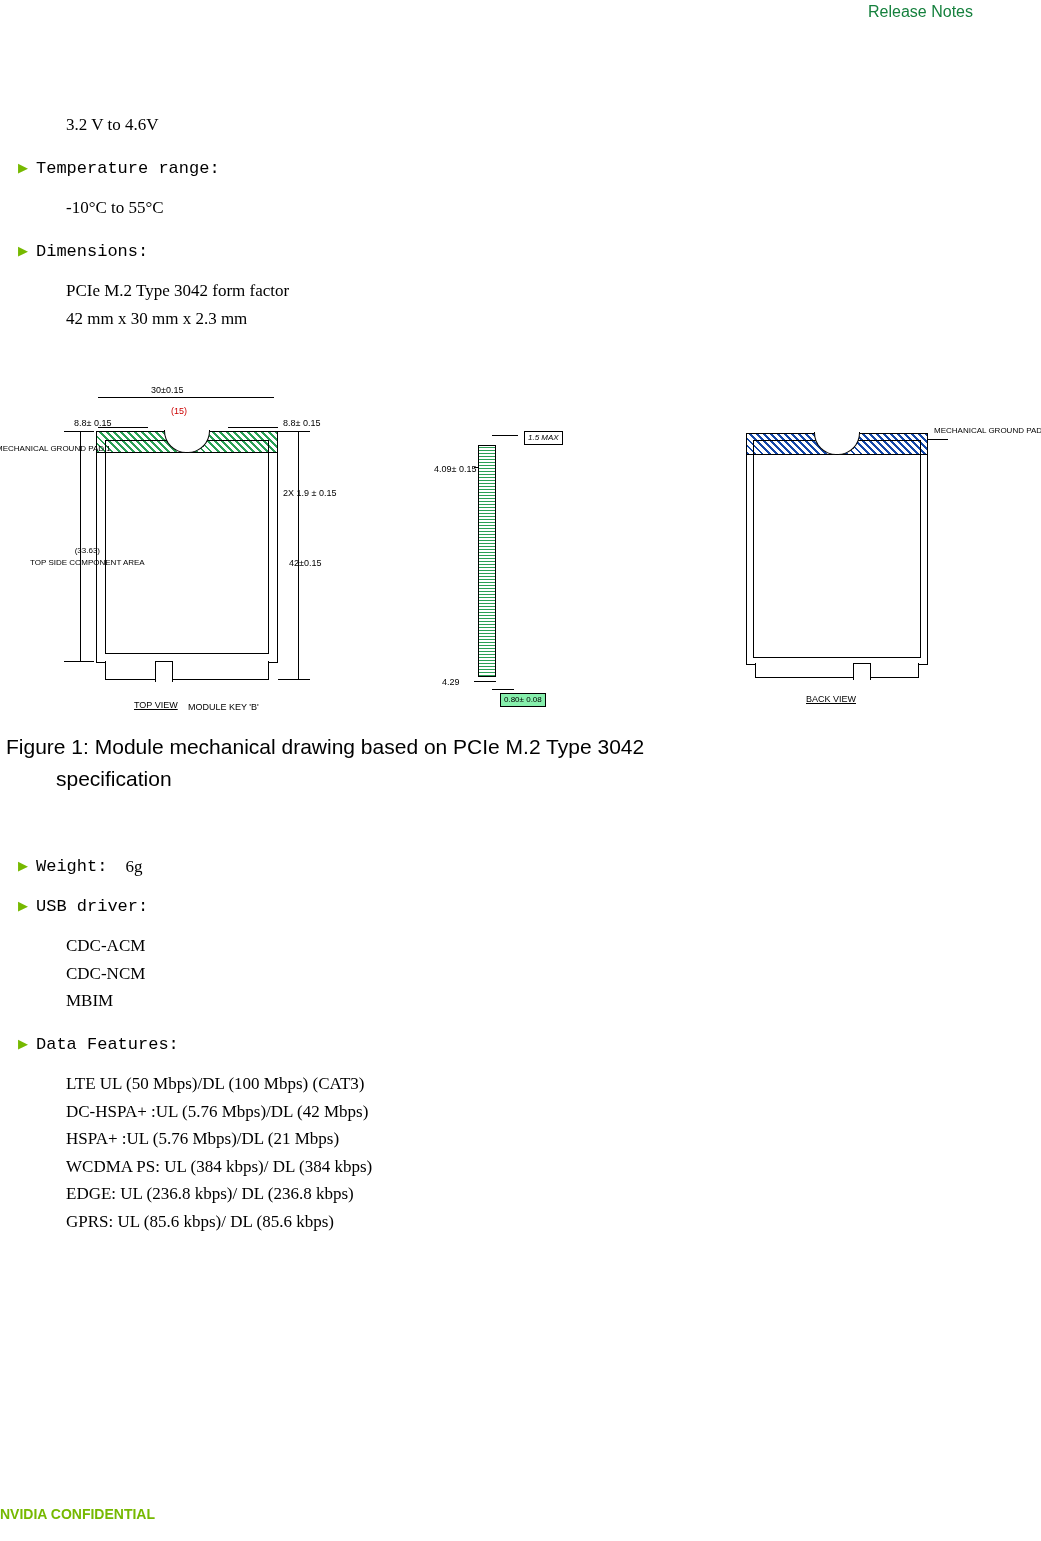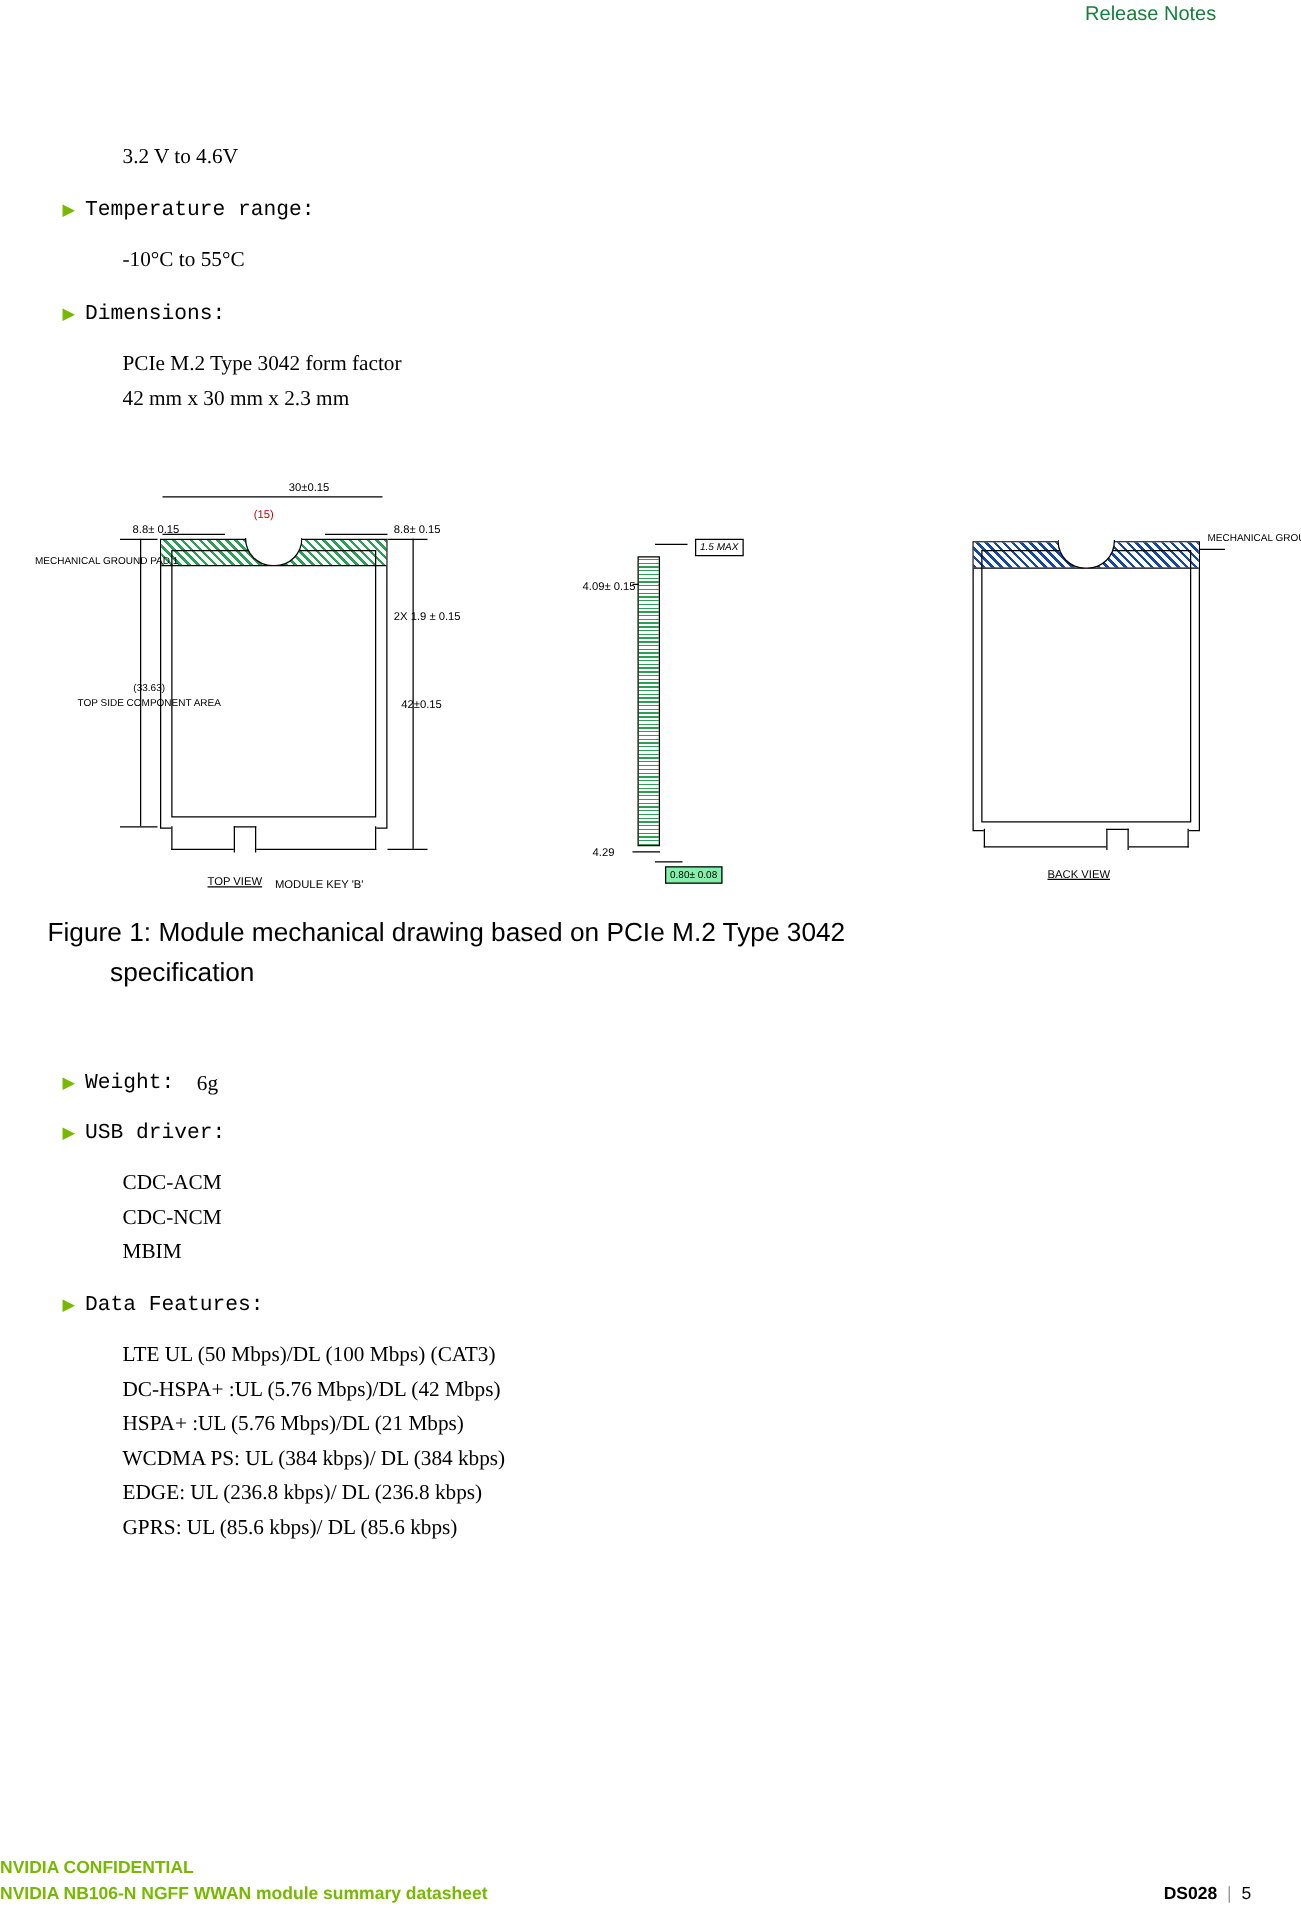--- a/index.html
+++ b/index.html
@@ -19,23 +19,23 @@
     position: absolute;
     top: 0;
     right: 68px;
     font-family: "Trebuchet MS", Arial, sans-serif;
     font-size: 16px;
     color: #15803d;
   }
   .content {
     position: absolute;
     top: 112px;
-    left: 16px;
+    left: 0;
     right: 0;
-    padding-left: 22px;
+    padding-left: 6px;
     padding-right: 40px;
   }
   .indent-sub {
     margin-left: 60px;
     margin-bottom: 18px;
   }
   .spec-item {
     display: flex;
     align-items: flex-start;
     margin-bottom: 14px;
@@ -120,21 +120,21 @@
     bottom: -20px;
     left: 58px;
     width: 16px;
     height: 20px;
     background: #fff;
     border-left: 1.2px solid #000;
     border-right: 1.2px solid #000;
     border-top: 1.2px solid #000;
   }
 
-  .top-width-dim   { left: 145px; top: 3px; margin-left: 48px;  }
+  .top-width-dim   { left: 145px; top: 3px;  }
   .top-fifteen     { left: 165px; top: 24px; color: #c00; }
   .top-left-88     { left: 68px;  top: 36px; }
   .top-right-88    { left: 277px; top: 36px; }
   .mech-pad-1      { left: -10px; top: 62px; font-size: 8px; }
   .top-2x19        { left: 277px; top: 106px;}
   .top-3363        { left: 24px;  top: 164px; text-align:center; font-size:8px; }
   .top-42          { left: 283px; top: 176px;}
   .top-view-lbl    { left: 128px; top: 318px; font-size:9px; text-decoration: underline;}
   .top-modkey      { left: 182px; top: 320px; font-size:9px;}
 
@@ -364,21 +364,13 @@
     <div>HSPA+ :UL (5.76 Mbps)/DL (21 Mbps)</div>
     <div>WCDMA PS: UL (384 kbps)/ DL (384 kbps)</div>
     <div>EDGE: UL (236.8 kbps)/ DL (236.8 kbps)</div>
     <div>GPRS: UL (85.6 kbps)/ DL (85.6 kbps)</div>
   </div>
 
 </div>
 
 <div class="footer">
   <span class="left">NVIDIA CONFIDENTIAL</span>
-  <div class="row2">
-    <span>NVIDIA NB106-N NGFF WWAN module summary datasheet</span>
-    <span class="page">
-      <span class="doc">DS028</span>
-      <span class="sep">|</span>
-      <span>5</span>
-    </span>
-  </div>
 </div>
 
 </body></html>

